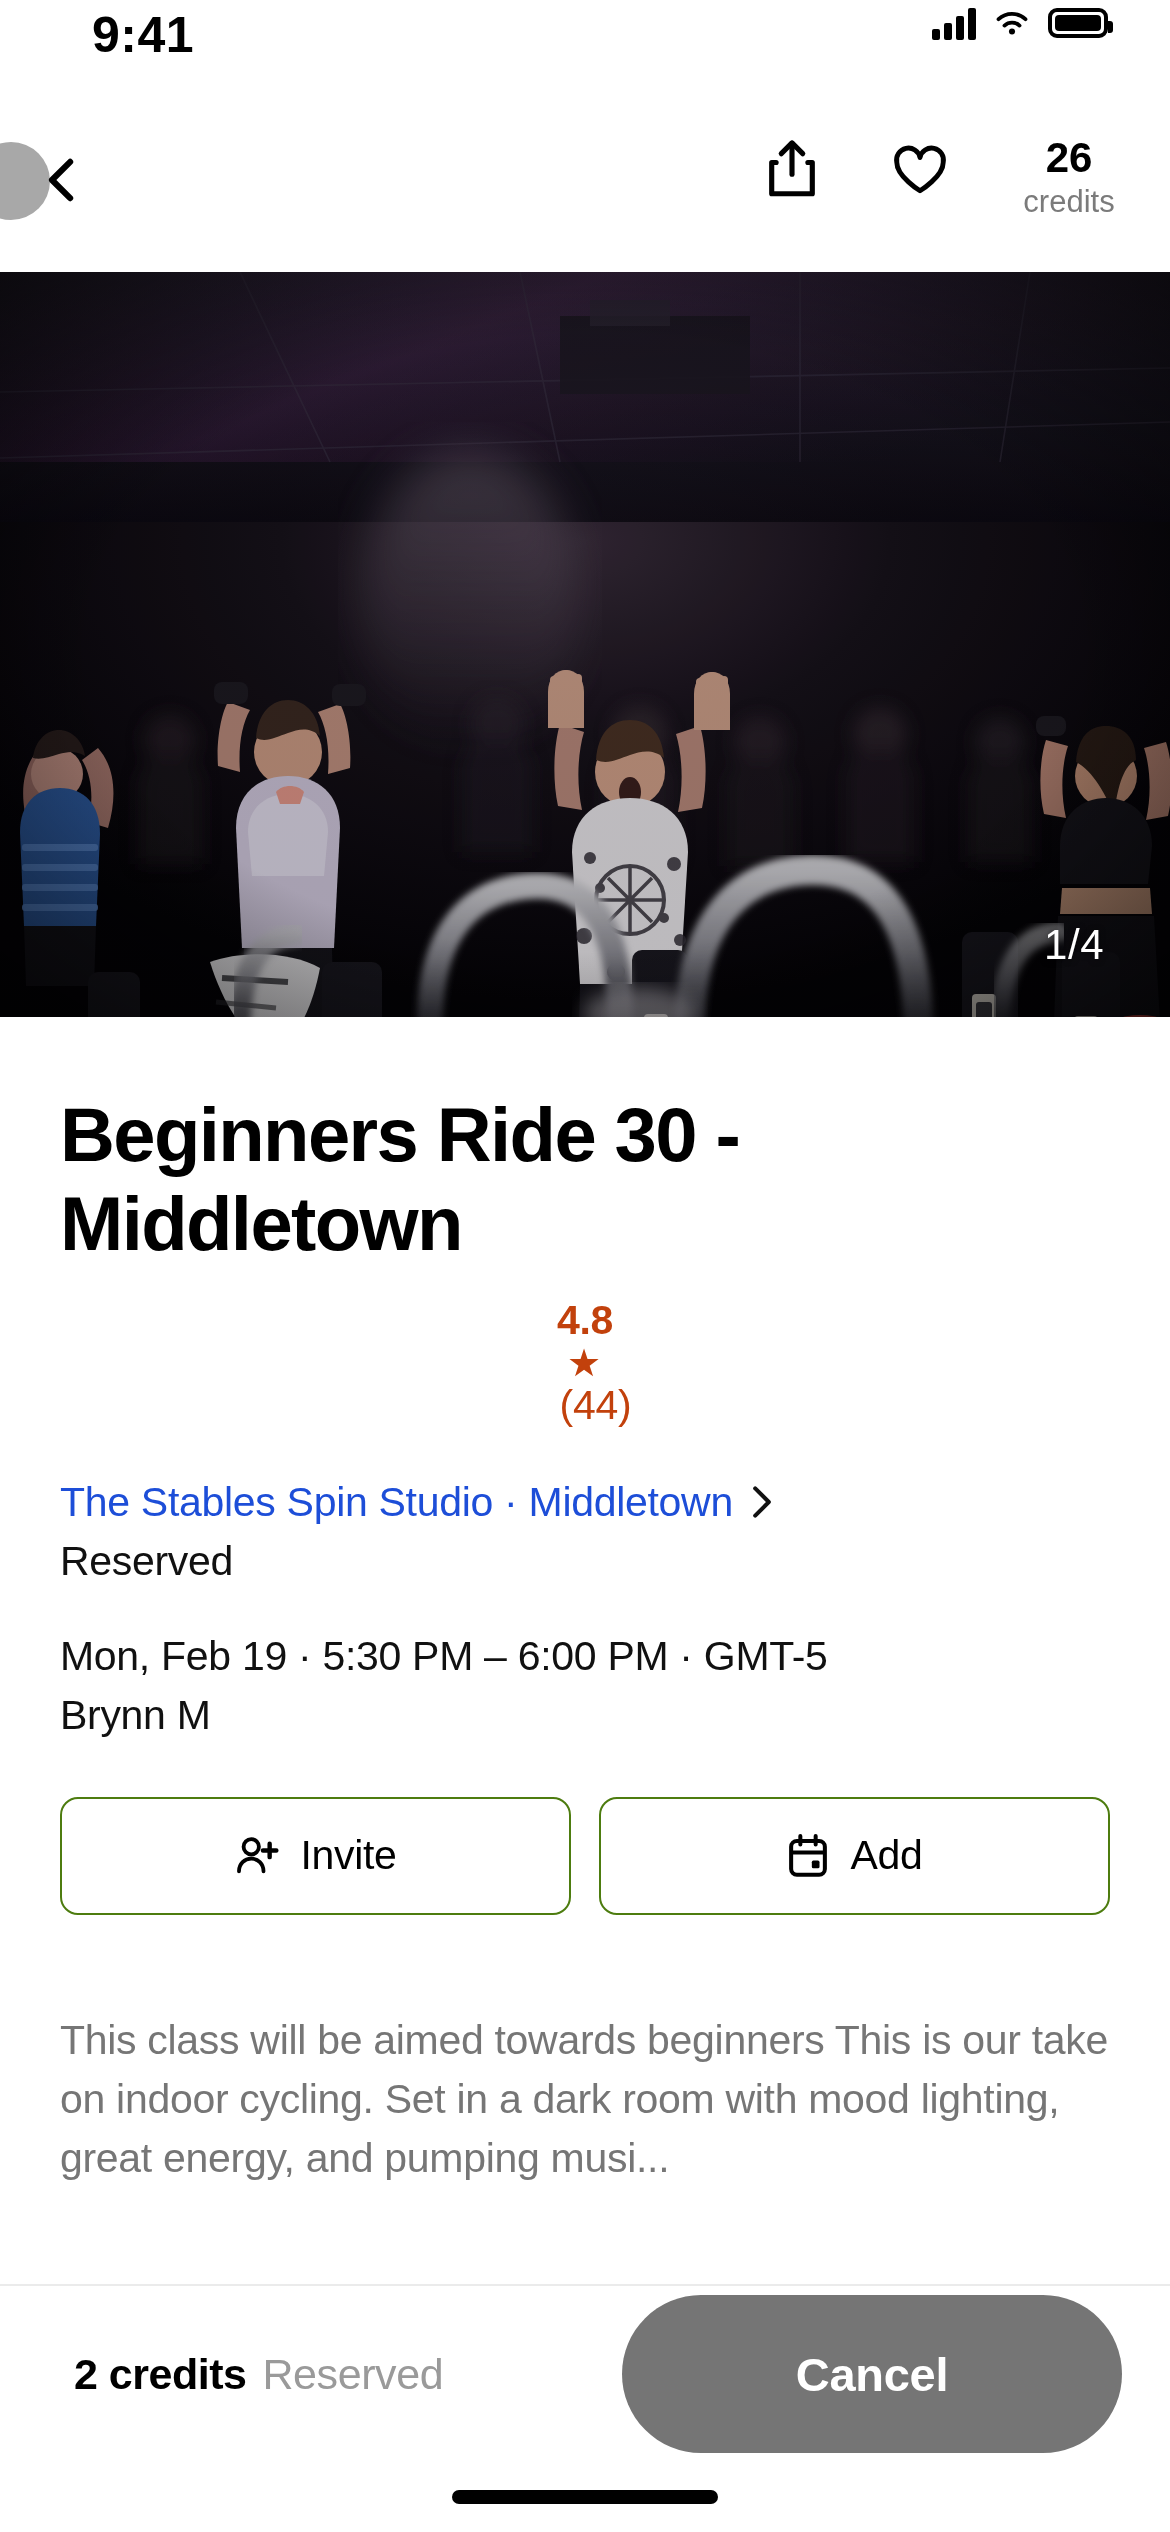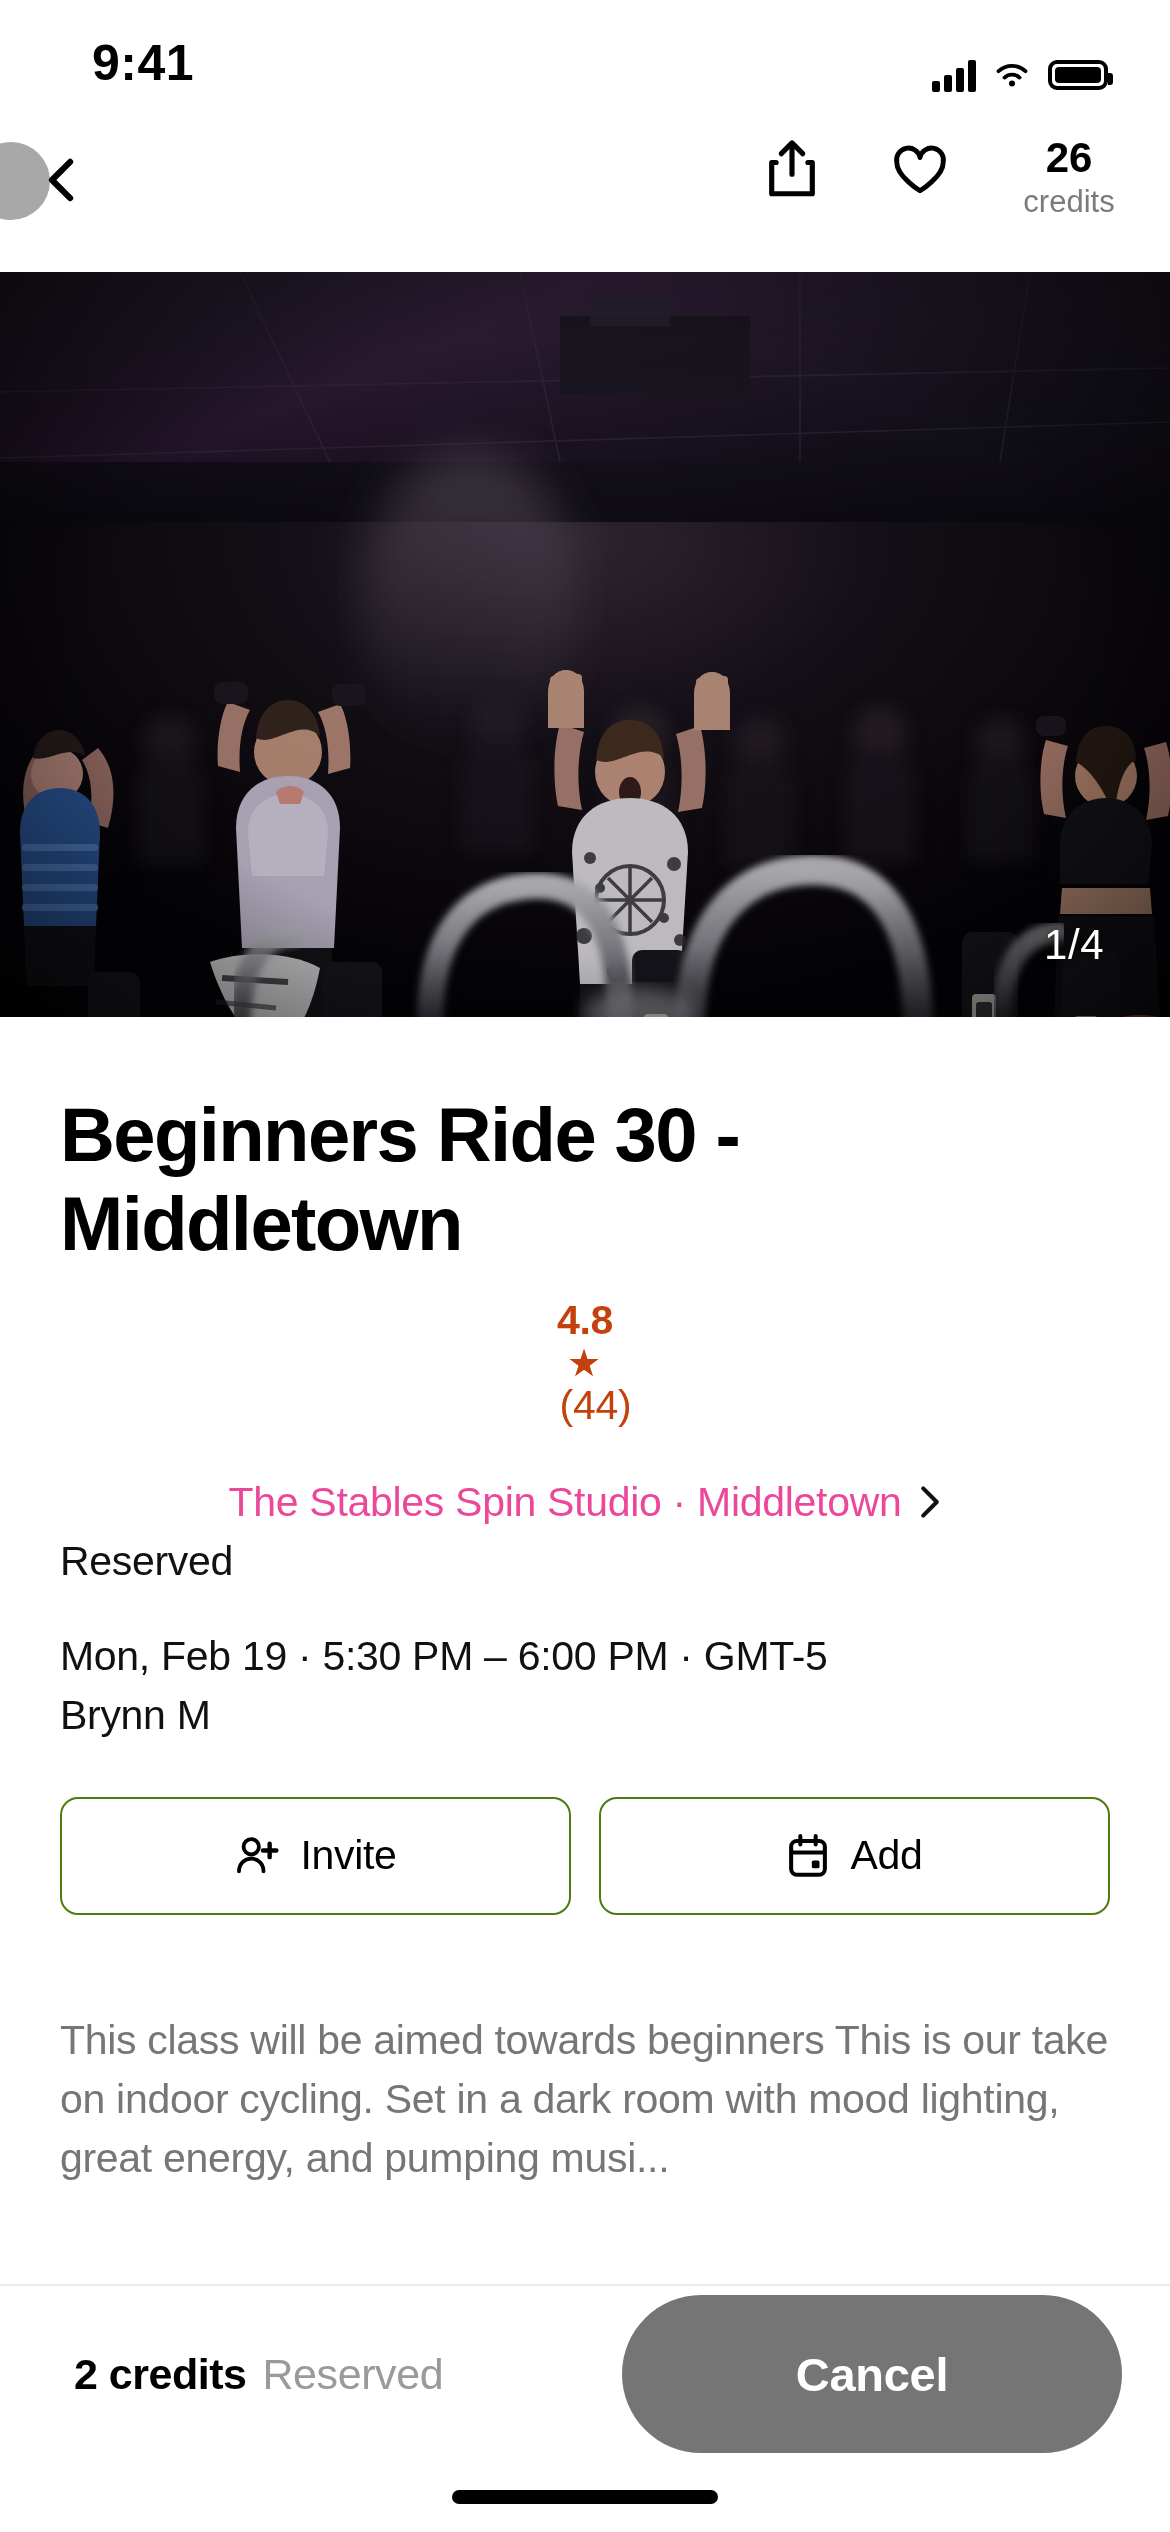--- a/index.html
+++ b/index.html
@@ -8,21 +8,21 @@
     background:#ffffff;
     font-family:"Liberation Sans", sans-serif;
     -webkit-font-smoothing:antialiased;
     overflow:hidden;
   }
   .phone { position:relative; width:1170px; height:2532px; background:#fff; }
 
   
   .statusbar {
     position:absolute; top:0; left:0; width:1170px; height:92px;
-    display:flex; align-items:flex-end; justify-content:space-between;
+    display:flex; align-items:flex-start; justify-content:space-between;
     padding:0 62px 0 92px;
     gap:36px;
   }
   .status-time {
     font-size:50px; font-weight:700; color:#000; letter-spacing:0.5px;
     margin-top:6px;
   }
   .status-right { display:flex; align-items:center; gap:16px; margin-top:6px; }
   .sig { display:flex; align-items:flex-end; gap:4px; height:34px; }
   .sig i { display:block; width:8px; background:#000; border-radius:2px; }
@@ -92,21 +92,21 @@
   .rating {
     display:flex; align-items:center; margin-top:28px;
     font-size:41px; color:#c2410c;flex-direction:column;
   }
   .rating .val { font-weight:700; letter-spacing:-0.3px; }
   .rating .star { margin:0 14px 0 12px; font-size:38px; line-height:1; }
   .rating .count { font-weight:400; letter-spacing:-0.2px;margin-left:21px; }
 
   .studio-line {
     display:flex; align-items:center; margin-top:50px;
-    font-size:41px; color:#ec4899; letter-spacing:-0.3px;justify-content:center;
+    font-size:41px; color:#1d4ed8; letter-spacing:-0.3px;
   }
   .chev-r { margin-left:18px; width:22px; height:34px; }
   .category {
     font-size:41px; color:#111; letter-spacing:-0.3px; margin-top:12px;
   }
   .sched {
     font-size:41px; color:#111; letter-spacing:-0.3px; margin-top:48px;
   }
   .instructor {
     font-size:41px; color:#111; letter-spacing:-0.3px; margin-top:12px;

